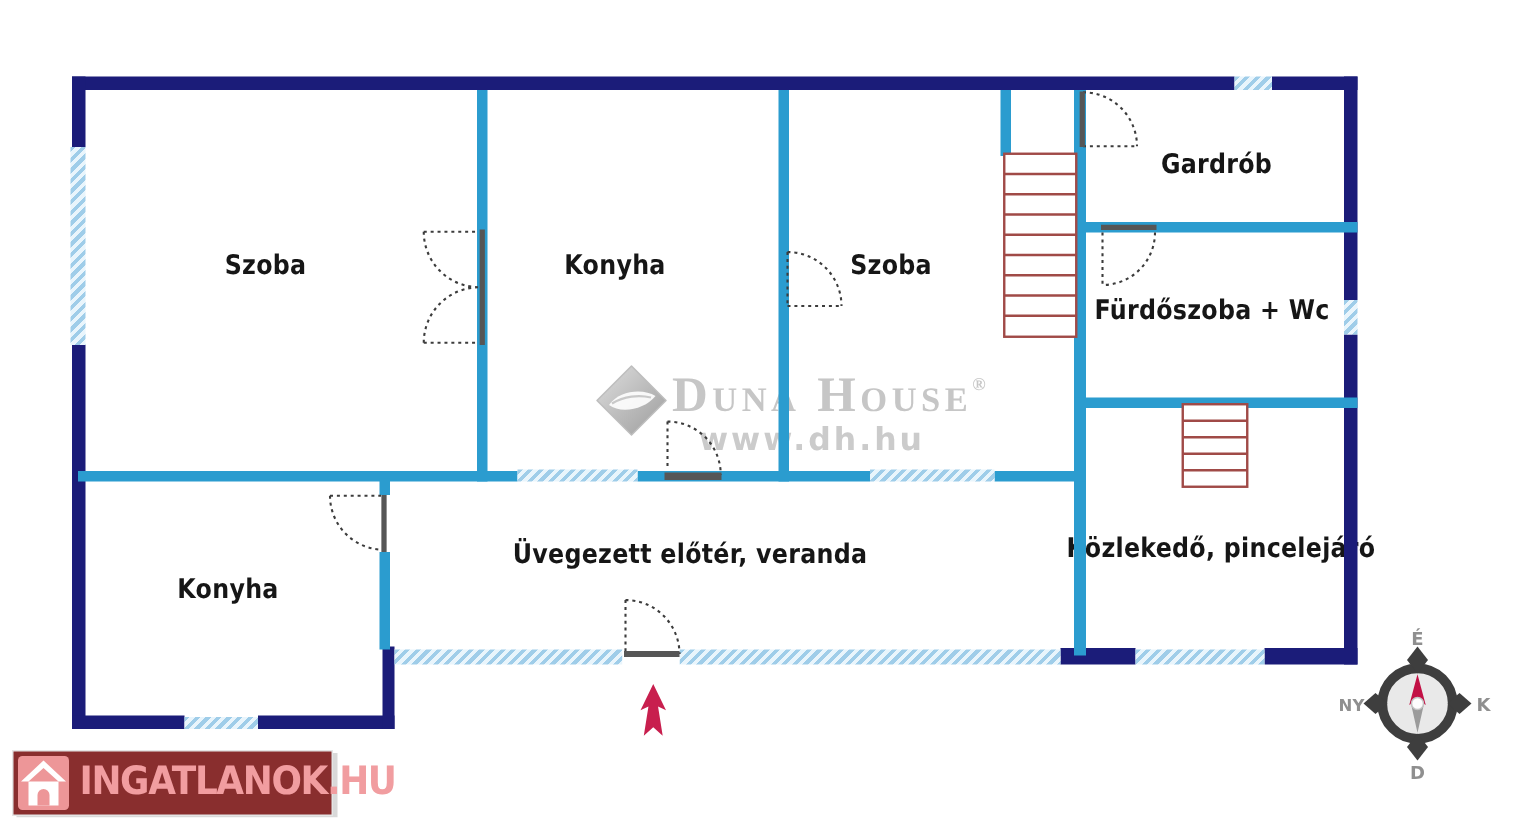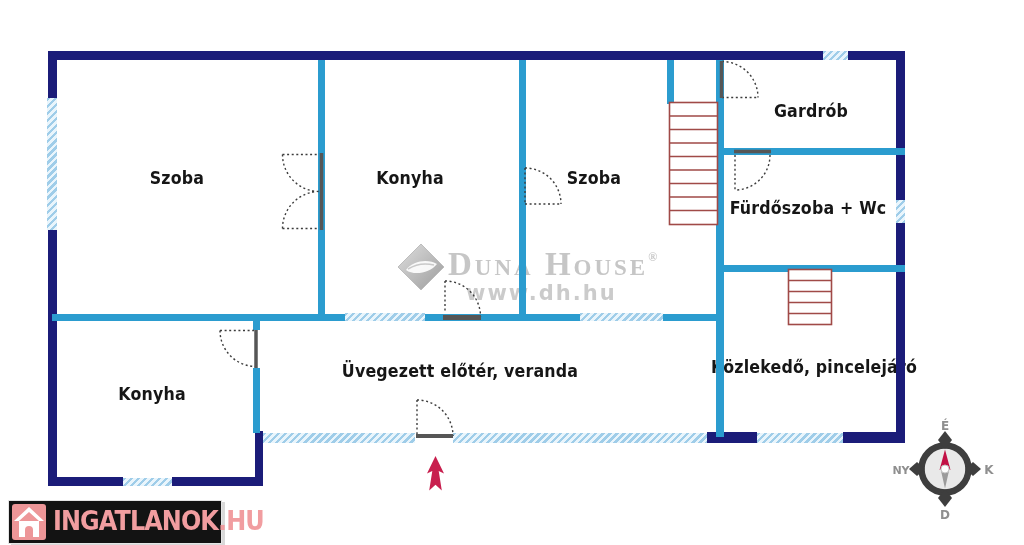--- a/index.html
+++ b/index.html
@@ -17,21 +17,21 @@
   .win{position:absolute;background:repeating-linear-gradient(135deg,#9fcde9 0 2.5px,#e9f5fc 2.5px 5px);}
   
   .lbl{position:absolute;font-weight:700;font-size:18px;color:#161616;white-space:nowrap;
        transform:translate(-50%,-50%) scaleX(0.88);letter-spacing:0.2px;}
   
   .wm-brand{position:absolute;left:448px;top:248px;font-family:"Liberation Serif","DejaVu Serif",serif;
             font-variant:small-caps;font-weight:700;font-size:33px;letter-spacing:3px;color:#c6c6c6;line-height:1;}
   .wm-brand sup{font-size:12px;letter-spacing:0;vertical-align:14px;}
   .wm-url{position:absolute;left:466px;top:281px;font-weight:700;font-size:21px;letter-spacing:2px;color:#cbcbcb;}
   
-  .logo{position:absolute;left:8px;top:500px;width:212px;height:42px;background:#000000;
+  .logo{position:absolute;left:8px;top:500px;width:212px;height:42px;background:#7f1d1d;
         border:1px solid #e3e3e3;box-shadow:3px 2px 0 #d6d6d6;opacity:0.92;}
   .logo-box{position:absolute;left:3px;top:3px;width:34px;height:36px;background:#ec8e90;border-radius:3px;}
   .logo-text{position:absolute;left:44px;top:5px;font-weight:700;font-size:26px;color:#f09598;
              letter-spacing:-1px;transform:scaleX(0.92);transform-origin:left;}
 </style>
 </head>
 <body>
 
 <div class="stage">
 

